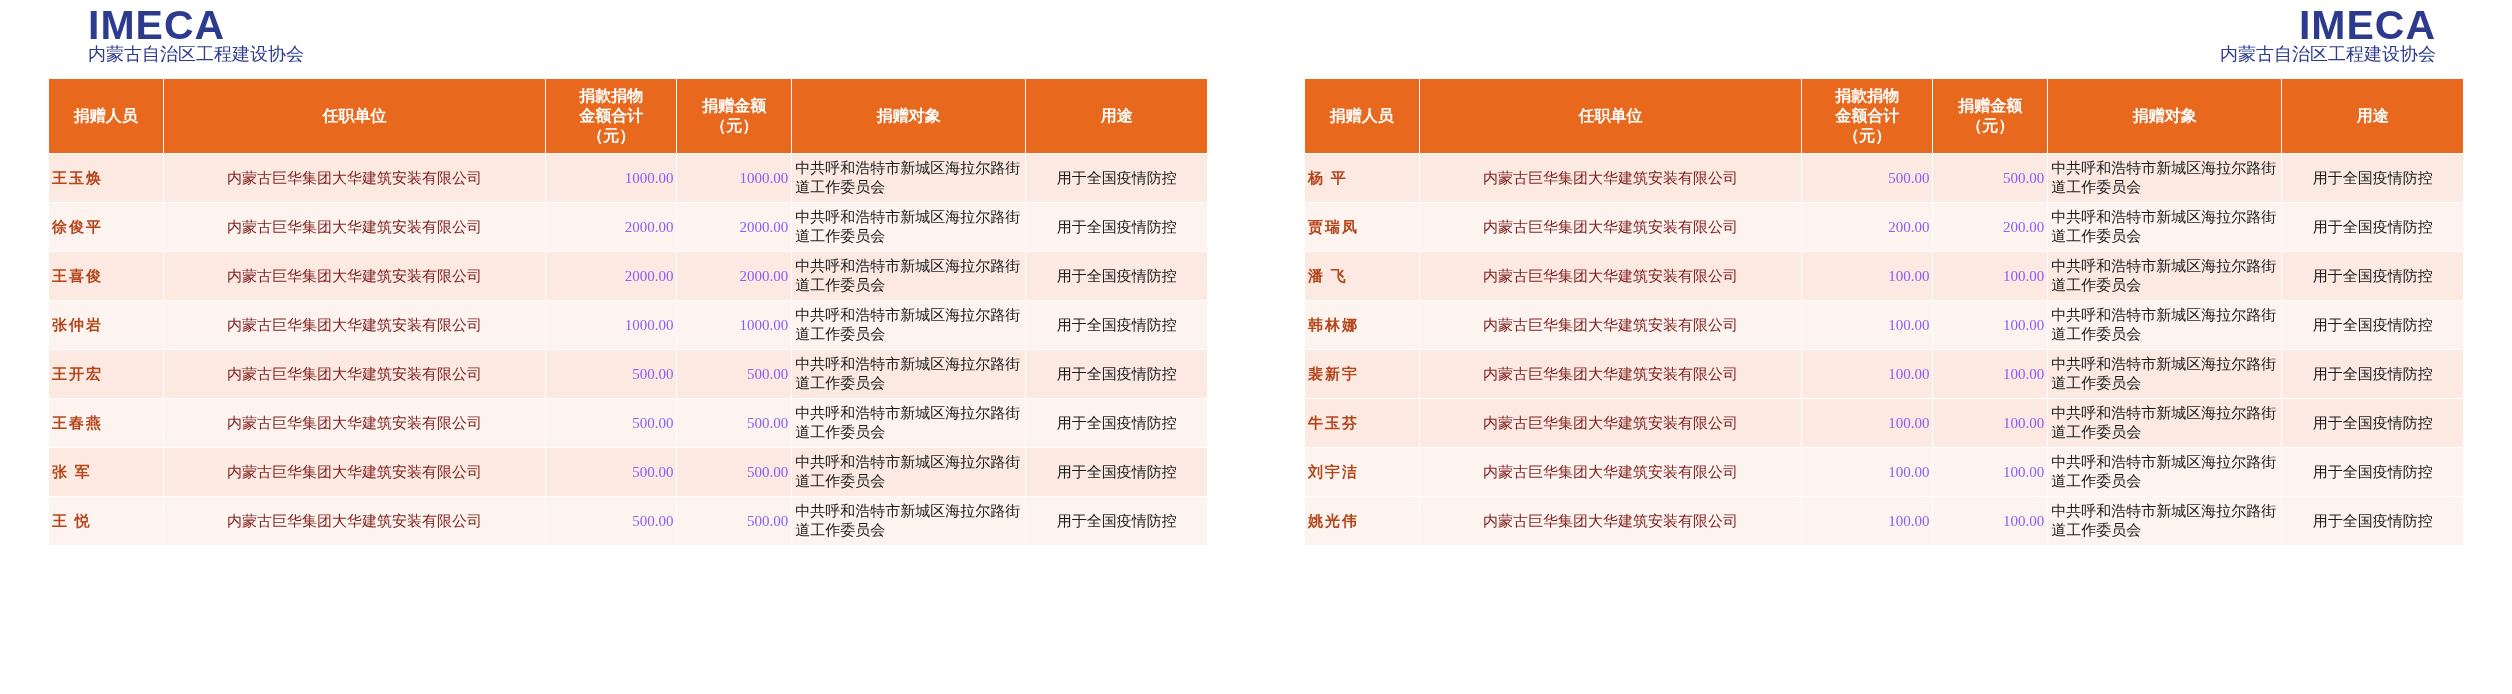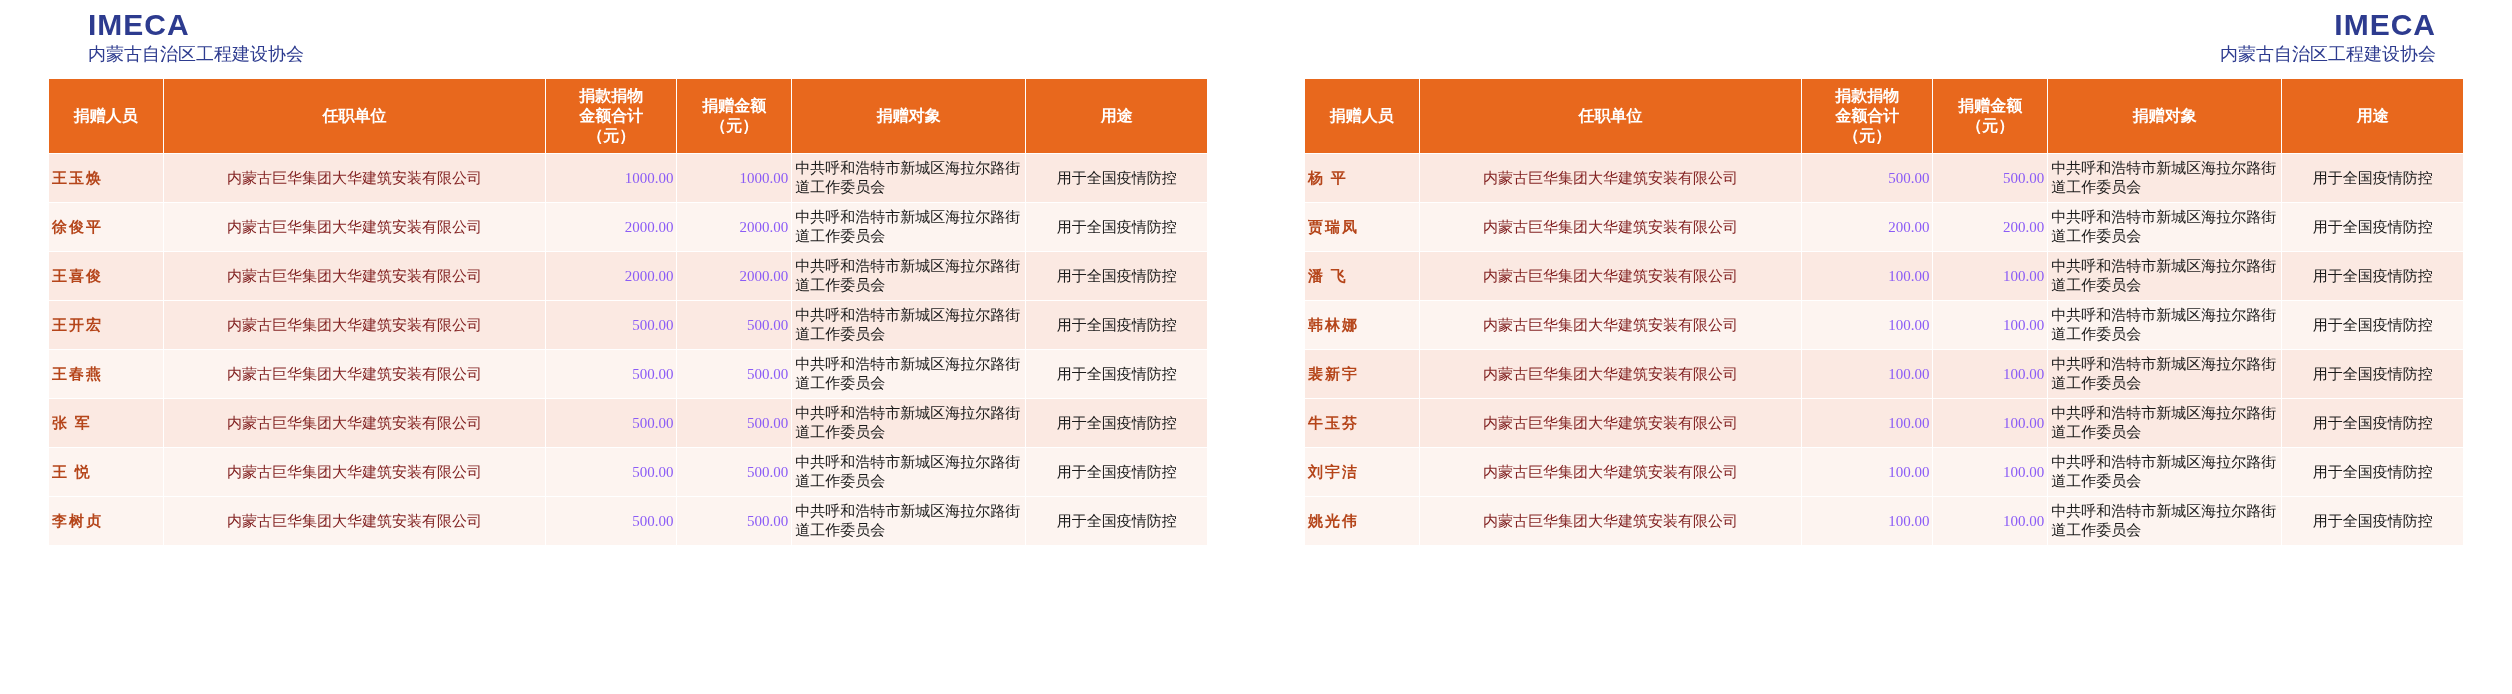--- a/index.html
+++ b/index.html
@@ -39,21 +39,21 @@
   }
   .brand-right {
     text-align: right;
     padding-top: 8px;
     padding-right: 28px;
   }
   .brand-name {
     color: #2d3b8f;
     font-family: "Liberation Sans", sans-serif;
     font-weight: bold;
-    font-size: 30px;
+    font-size: 41px;
     letter-spacing: 1px;
     line-height: 34px;
   }
   .brand-sub {
     color: #2d3b8f;
     font-family: "Liberation Sans", sans-serif;
     font-size: 18px;
     line-height: 20px;
     margin-top: 2px;
   }
@@ -176,20 +176,28 @@
             <td class="c-use">用于全国疫情防控</td>
           </tr>
           <tr class="odd">
             <td class="c-name">王喜俊</td>
             <td class="c-org">内蒙古巨华集团大华建筑安装有限公司</td>
             <td class="c-num">2000.00</td>
             <td class="c-num">2000.00</td>
             <td class="c-target">中共呼和浩特市新城区海拉尔路街道工作委员会</td>
             <td class="c-use">用于全国疫情防控</td>
           </tr>
+          <tr class="even">
+            <td class="c-name">张仲岩</td>
+            <td class="c-org">内蒙古巨华集团大华建筑安装有限公司</td>
+            <td class="c-num">1000.00</td>
+            <td class="c-num">1000.00</td>
+            <td class="c-target">中共呼和浩特市新城区海拉尔路街道工作委员会</td>
+            <td class="c-use">用于全国疫情防控</td>
+          </tr>
           <tr class="odd">
             <td class="c-name">王开宏</td>
             <td class="c-org">内蒙古巨华集团大华建筑安装有限公司</td>
             <td class="c-num">500.00</td>
             <td class="c-num">500.00</td>
             <td class="c-target">中共呼和浩特市新城区海拉尔路街道工作委员会</td>
             <td class="c-use">用于全国疫情防控</td>
           </tr>
           <tr class="even">
             <td class="c-name">王春燕</td>
@@ -202,28 +210,20 @@
           <tr class="odd">
             <td class="c-name">张 军</td>
             <td class="c-org">内蒙古巨华集团大华建筑安装有限公司</td>
             <td class="c-num">500.00</td>
             <td class="c-num">500.00</td>
             <td class="c-target">中共呼和浩特市新城区海拉尔路街道工作委员会</td>
             <td class="c-use">用于全国疫情防控</td>
           </tr>
           <tr class="even">
             <td class="c-name">王 悦</td>
-            <td class="c-org">内蒙古巨华集团大华建筑安装有限公司</td>
-            <td class="c-num">500.00</td>
-            <td class="c-num">500.00</td>
-            <td class="c-target">中共呼和浩特市新城区海拉尔路街道工作委员会</td>
-            <td class="c-use">用于全国疫情防控</td>
-          </tr>
-          <tr class="even">
-            <td class="c-name">李树贞</td>
             <td class="c-org">内蒙古巨华集团大华建筑安装有限公司</td>
             <td class="c-num">500.00</td>
             <td class="c-num">500.00</td>
             <td class="c-target">中共呼和浩特市新城区海拉尔路街道工作委员会</td>
             <td class="c-use">用于全国疫情防控</td>
           </tr>
         </tbody>
     </table>
   </div>
 

